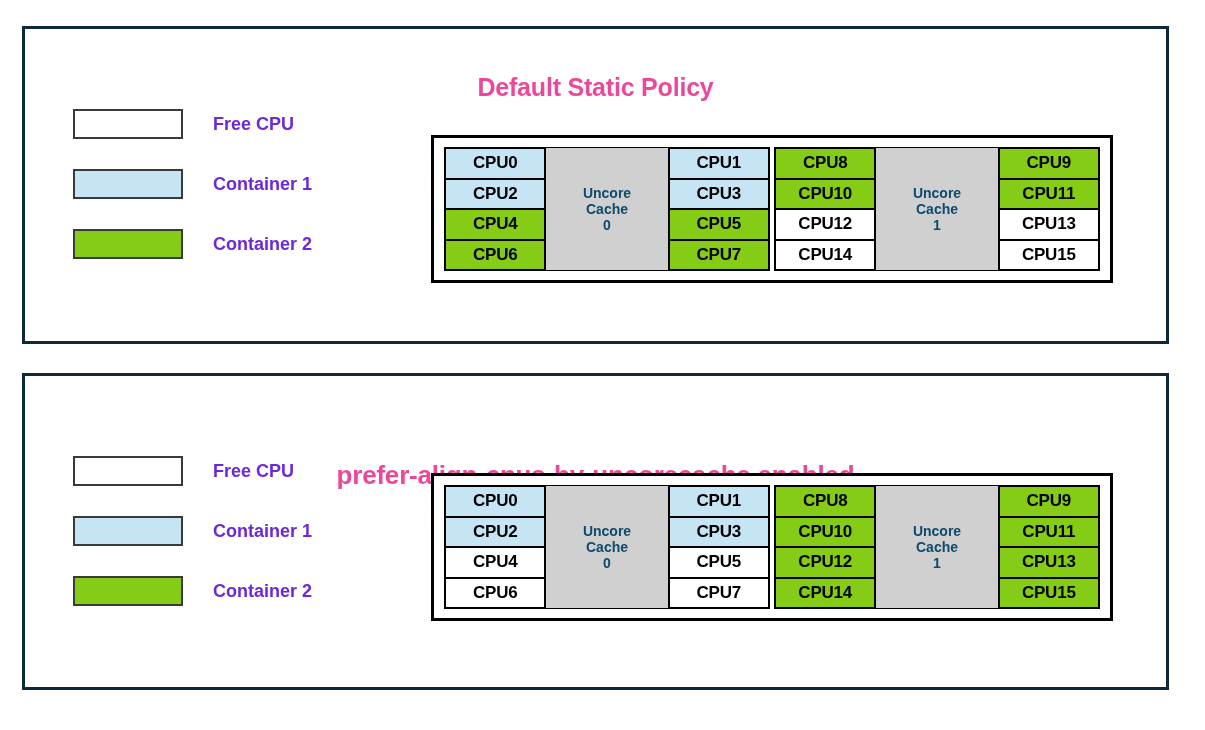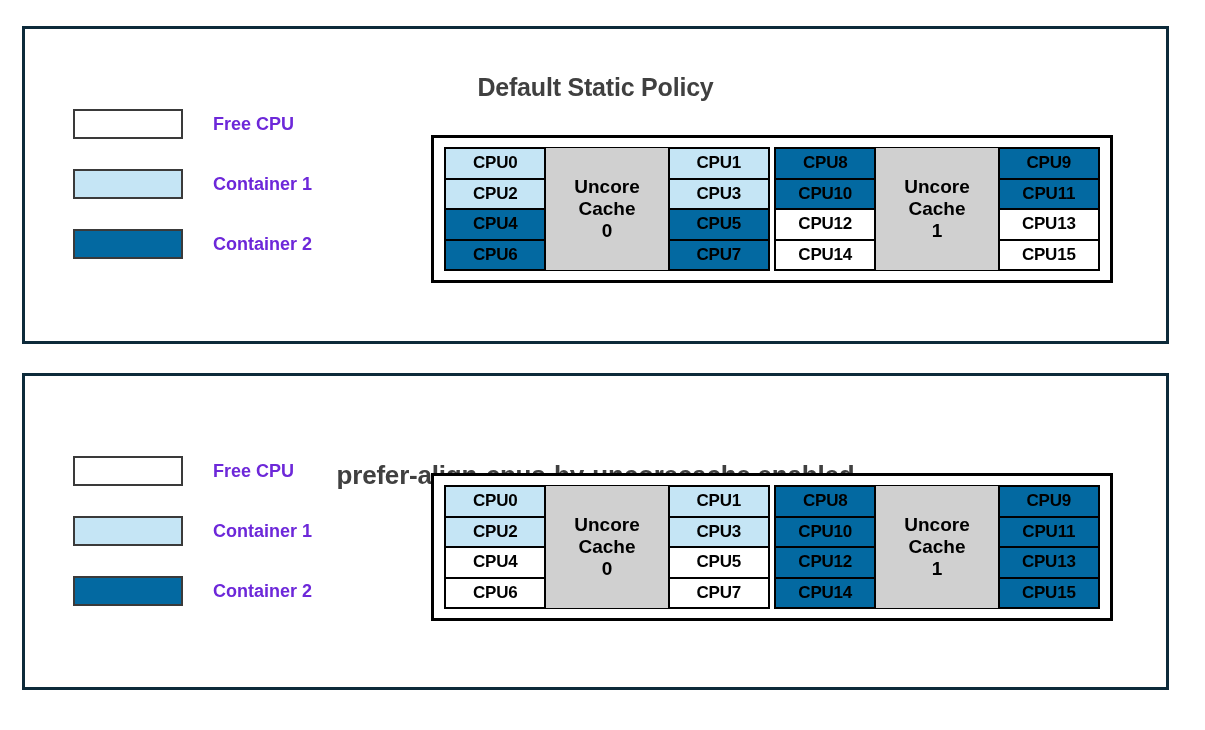--- a/index.html
+++ b/index.html
@@ -13,21 +13,21 @@
     box-sizing:border-box;
     background:#ffffff;
   }
   #panel-top{top:26px;height:318px;}
   #panel-bottom{top:373px;height:317px;}
 
   .panel-title{
     position:absolute;
     text-align:center;
     font-weight:bold;
-    color:#404040;
+    color:#ec4899;
     font-size:25px;
     letter-spacing:-0.2px;
     white-space:nowrap;
   }
   #title-top{top:44px;left:0;right:0;}
   #title-bottom{top:84px;left:0;right:0;font-size:26px;}
 
   
   .legend{position:absolute;left:48px;top:80px;}
   .legend-row{position:relative;height:30px;margin-bottom:30px;}
@@ -72,41 +72,41 @@
   .cache-col{
     flex:1 1 auto;
     background:#d0d0d0;
     border-left:1px solid #000000;
     border-right:1px solid #000000;
     box-sizing:border-box;
     display:flex;
     flex-direction:column;
     align-items:center;
     justify-content:center;
-    font-size:19px;
+    font-size:14px;
     font-weight:bold;
-    color:#000000;
+    color:#0c4a6e;
     line-height:1.16;
     text-align:center;
   }
   .cpu-cell{
     flex:1 1 0;
     border:1px solid #000000;
     box-sizing:border-box;
     display:flex;
     align-items:center;
     justify-content:center;
     font-size:17px;
     font-weight:bold;
     color:#000000;
     letter-spacing:-0.2px;
   }
   .fill-free{background:#ffffff;}
   .fill-c1{background:#c5e5f5;}
-  .fill-c2{background:#0369a1;}
+  .fill-c2{background:#84cc16;}
 </style>
 </head>
 <body>
 
 <div class="panel" id="panel-top">
 
   <div class="panel-title" id="title-top">Default Static Policy</div>
 
   <div class="legend">
     <div class="legend-row">

